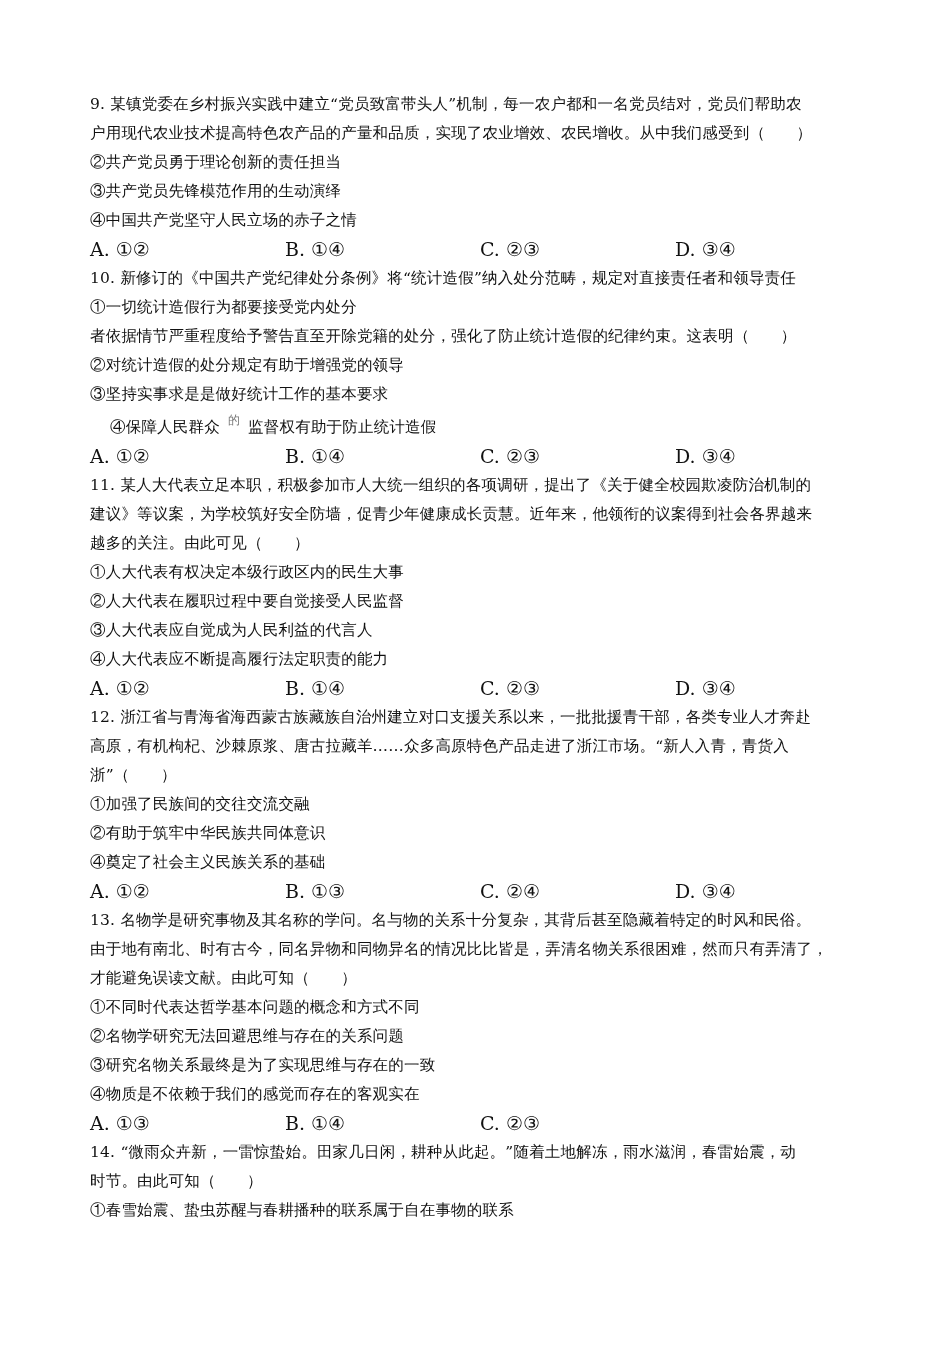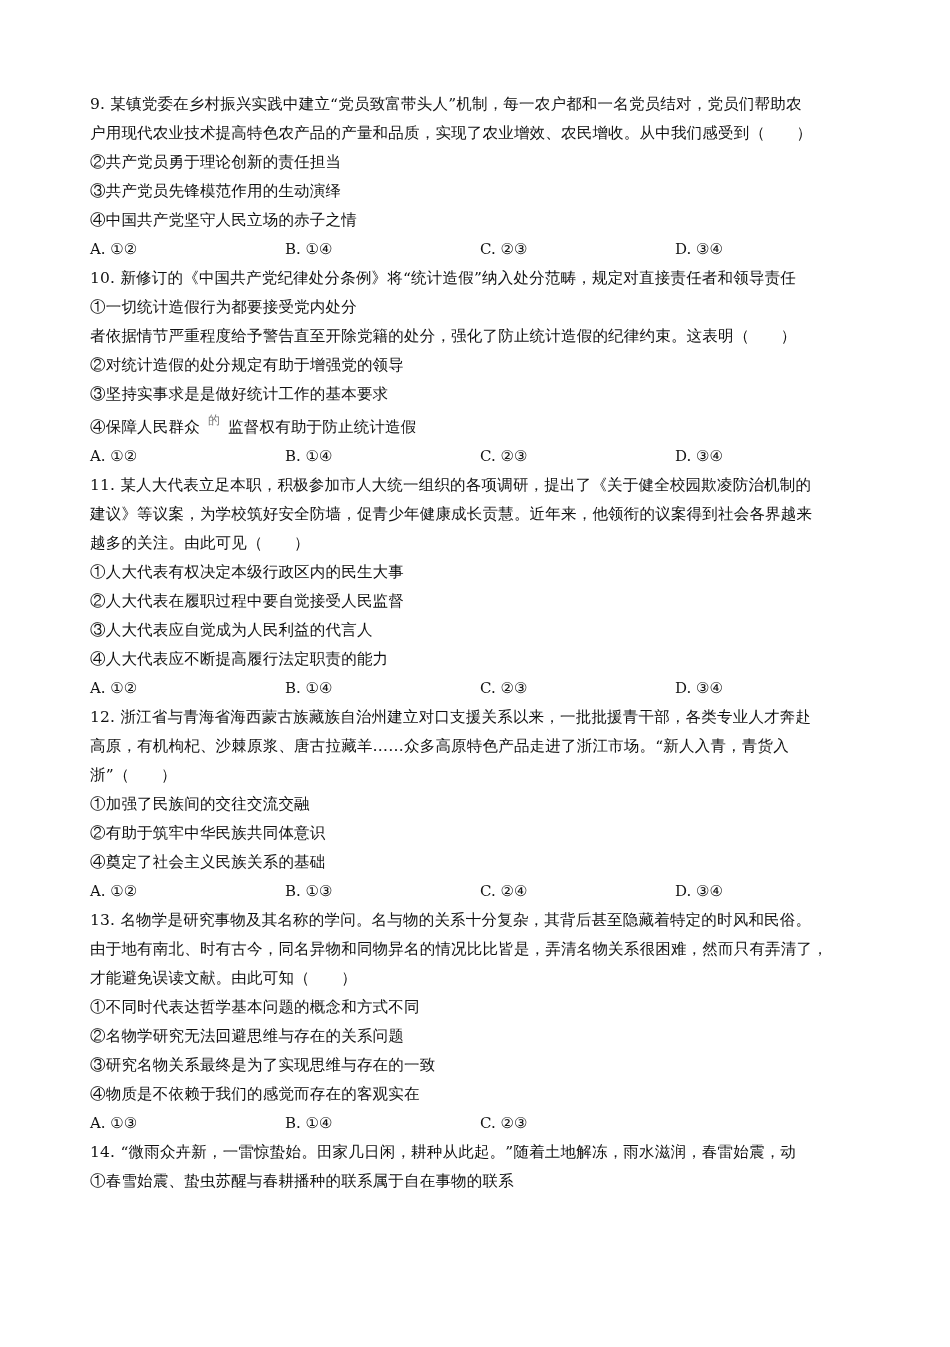--- a/index.html
+++ b/index.html
@@ -6,21 +6,21 @@
   body {
     width: 950px; height: 1347px; position: relative; overflow: hidden;
     font-family: "DejaVu Serif", "Liberation Serif", serif;
     color: #111111;
   }
   .page { position: absolute; left: 90px; top: 90px; width: 790px; }
   .line {
     font-size: 15.5px; line-height: 29px; height: 29px; white-space: nowrap;
     letter-spacing: 0.2px;
   }
-  .choices { display: flex; font-size: 15px; line-height: 29px; height: 29px; }
+  .choices { display: flex; font-size: 19px; line-height: 29px; height: 29px; }
   .choice { width: 195px; }
   .q-extra { font-size: 12px; color: #777; position: relative; top: -8px; margin: 0 8px; }
 </style>
 </head>
 <body>
 
 <div class="page">
 
   <div>
     <div class="line">9. 某镇党委在乡村振兴实践中建立“党员致富带头人”机制，每一农户都和一名党员结对，党员们帮助农</div>
@@ -35,21 +35,21 @@
       <span class="choice">D. ③④</span>
     </div>
   </div>
 
   <div>
     <div class="line">10. 新修订的《中国共产党纪律处分条例》将“统计造假”纳入处分范畴，规定对直接责任者和领导责任</div>
     <div class="line">①一切统计造假行为都要接受党内处分</div>
     <div class="line">者依据情节严重程度给予警告直至开除党籍的处分，强化了防止统计造假的纪律约束。这表明（　　）</div>
     <div class="line">②对统计造假的处分规定有助于增强党的领导</div>
     <div class="line">③坚持实事求是是做好统计工作的基本要求</div>
-    <div class="line" style="height:33px;line-height:37px;">
+    <div class="line" style="height:33px;line-height:37px;margin-left:20px;">
       <span>④保障人民群众</span><span class="q-extra">的</span><span>监督权有助于防止统计造假</span>
     </div>
     <div class="choices">
       <span class="choice">A. ①②</span>
       <span class="choice">B. ①④</span>
       <span class="choice">C. ②③</span>
       <span class="choice">D. ③④</span>
     </div>
   </div>
 
@@ -94,16 +94,17 @@
     <div class="line">④物质是不依赖于我们的感觉而存在的客观实在</div>
     <div class="choices">
       <span class="choice">A. ①③</span>
       <span class="choice">B. ①④</span>
       <span class="choice">C. ②③</span>
     </div>
   </div>
 
   <div>
     <div class="line">14. “微雨众卉新，一雷惊蛰始。田家几日闲，耕种从此起。”随着土地解冻，雨水滋润，春雷始震，动</div>
+    <div class="line">时节。由此可知（　　）</div>
     <div class="line">①春雪始震、蛰虫苏醒与春耕播种的联系属于自在事物的联系</div>
   </div>
 
 </div>
 
 </body></html>

